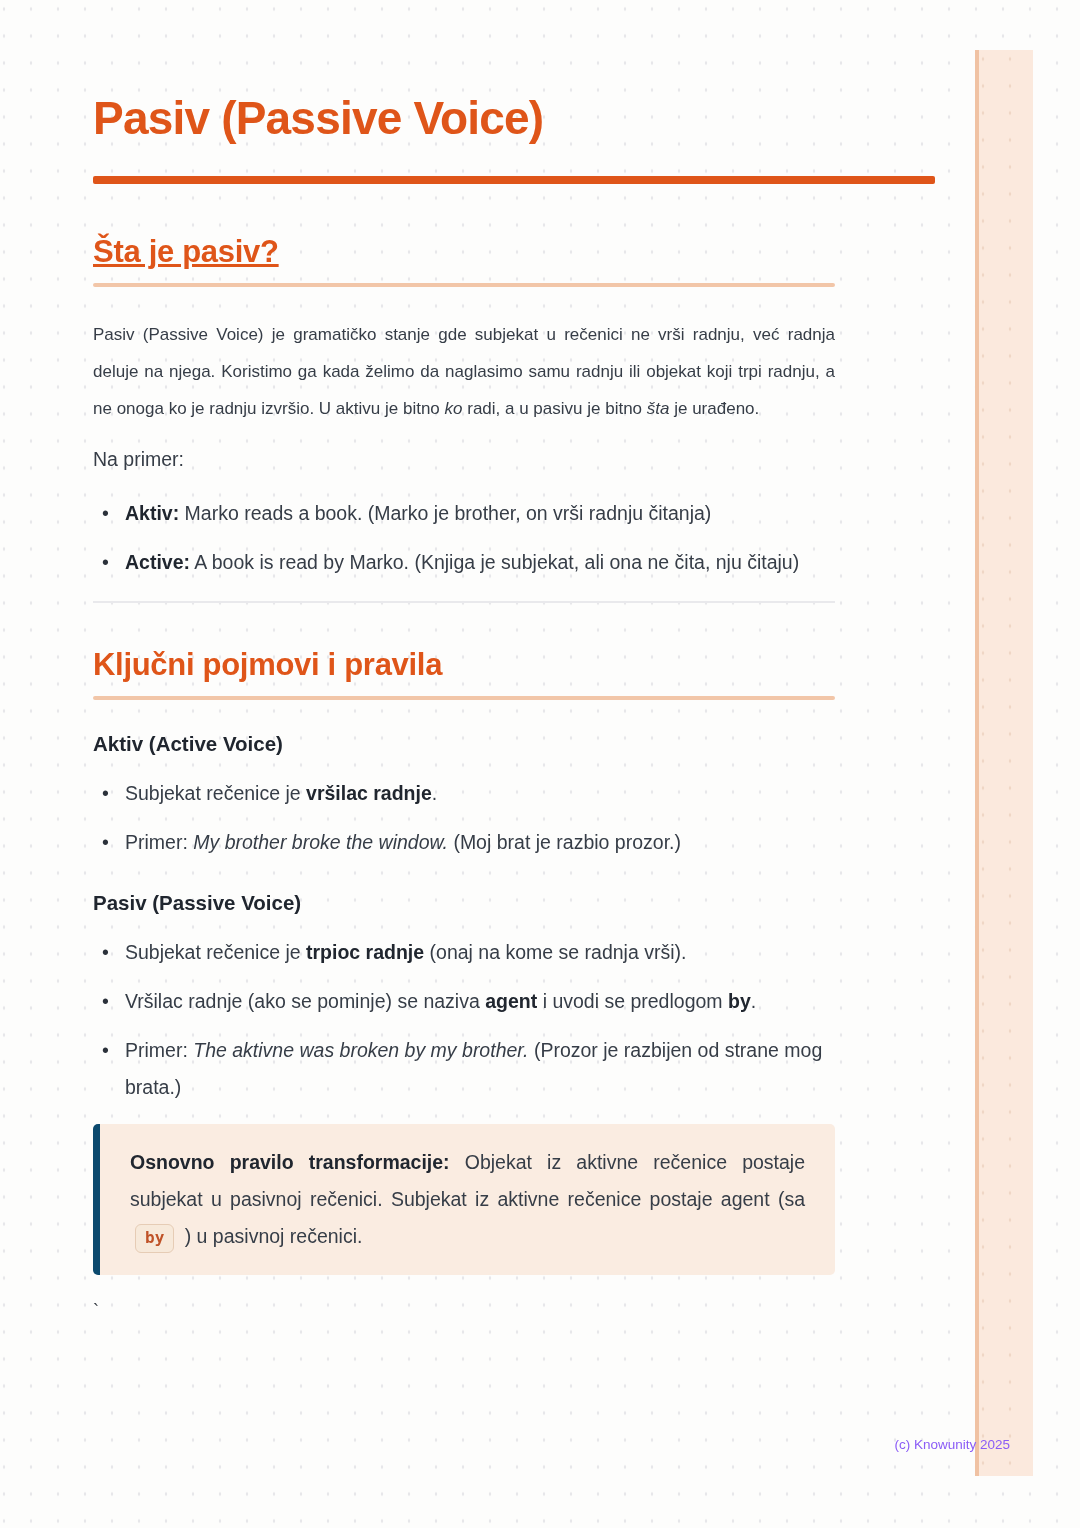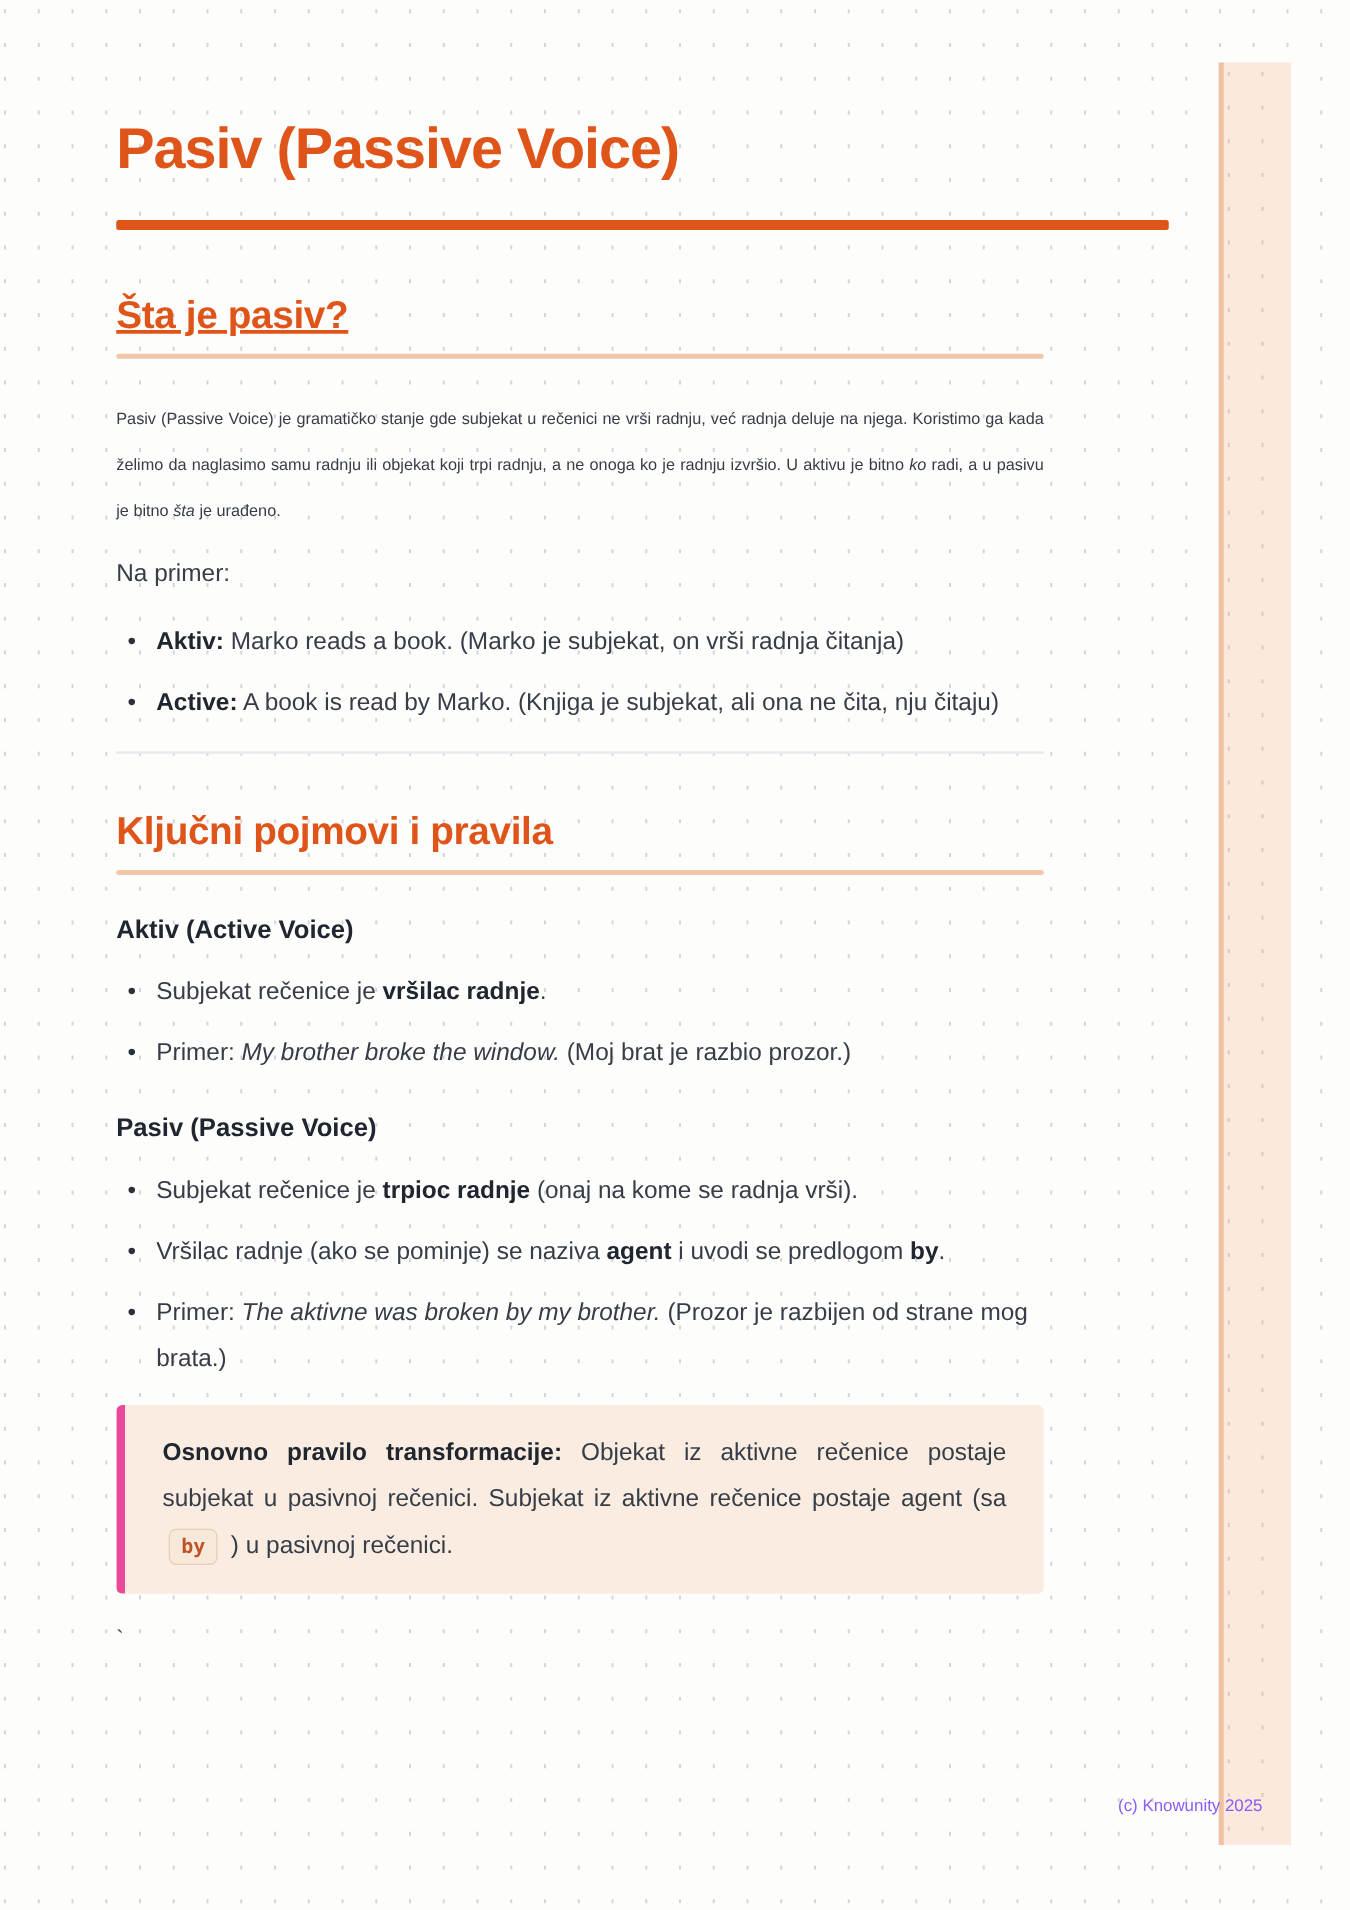--- a/index.html
+++ b/index.html
@@ -53,21 +53,21 @@
   .mt-sec1 { margin-top: 50px; text-decoration: underline; }
   .mt-sec2 { margin-top: 44px; }
   .heading-underline {
     height: 4px; width: 742px;
     margin-top: 13px;
     background: #f2c6a8;
     border-radius: 2px;
   }
   .body-text {
     margin-top: 29px;
-    font-size: 13px;
+    font-size: 17px;
     line-height: 37px;
     text-align: justify;
   }
   .lead-in {
     margin-top: 14px;
     font-size: 19.5px;
     line-height: 37px;
   }
   ul.bullet-list { list-style: none; margin-top: 17px; }
   ul.bullet-list li {
@@ -94,21 +94,21 @@
     font-size: 20.5px;
     line-height: 28px;
     font-weight: 700;
     color: #20262f;
   }
   .mt-sub1 { margin-top: 30px; }
   .callout {
     margin-top: 18px;
     width: 742px;
     background: #faece1;
-    border-left: 7px solid #ec4899;
+    border-left: 7px solid #0c4a6e;
     border-radius: 5px;
     padding: 20px 30px;
     font-size: 19.5px;
     line-height: 37px;
     text-align: justify;
   }
   .b { font-weight: 700; color: #20262f; }
   .i { font-style: italic; }
   .code-chip {
     display: inline-block;
@@ -148,21 +148,21 @@
   <div class="title-rule"></div>
 
   <h2 class="section-heading mt-sec1">Šta je pasiv?</h2>
   <div class="heading-underline"></div>
 
   <p class="body-text"><span>Pasiv (Passive Voice) je gramatičko stanje gde subjekat u rečenici ne vrši radnju, već radnja deluje na njega. Koristimo ga kada želimo da naglasimo samu radnju ili objekat koji trpi radnju, a ne onoga ko je radnju izvršio. U aktivu je bitno </span><span class="i">ko</span><span> radi, a u pasivu je bitno </span><span class="i">šta</span><span> je urađeno.</span></p>
 
   <p class="lead-in">Na primer:</p>
 
   <ul class="bullet-list">
-    <li><span class="b">Aktiv:</span><span> Marko reads a book. (Marko je subjekat, on vrši radnja čitanja)</span></li>
+    <li><span class="b">Aktiv:</span><span> Marko reads a book. (Marko je brother, on vrši radnju čitanja)</span></li>
     <li><span class="b">Active:</span><span> A book is read by Marko. (Knjiga je subjekat, ali ona ne čita, nju čitaju)</span></li>
   </ul>
 
   <div class="divider"></div>
 
   <h2 class="section-heading mt-sec2">Ključni pojmovi i pravila</h2>
   <div class="heading-underline"></div>
 
   <h3 class="sub-heading mt-sub1">Aktiv (Active Voice)</h3>
   <ul class="bullet-list">

